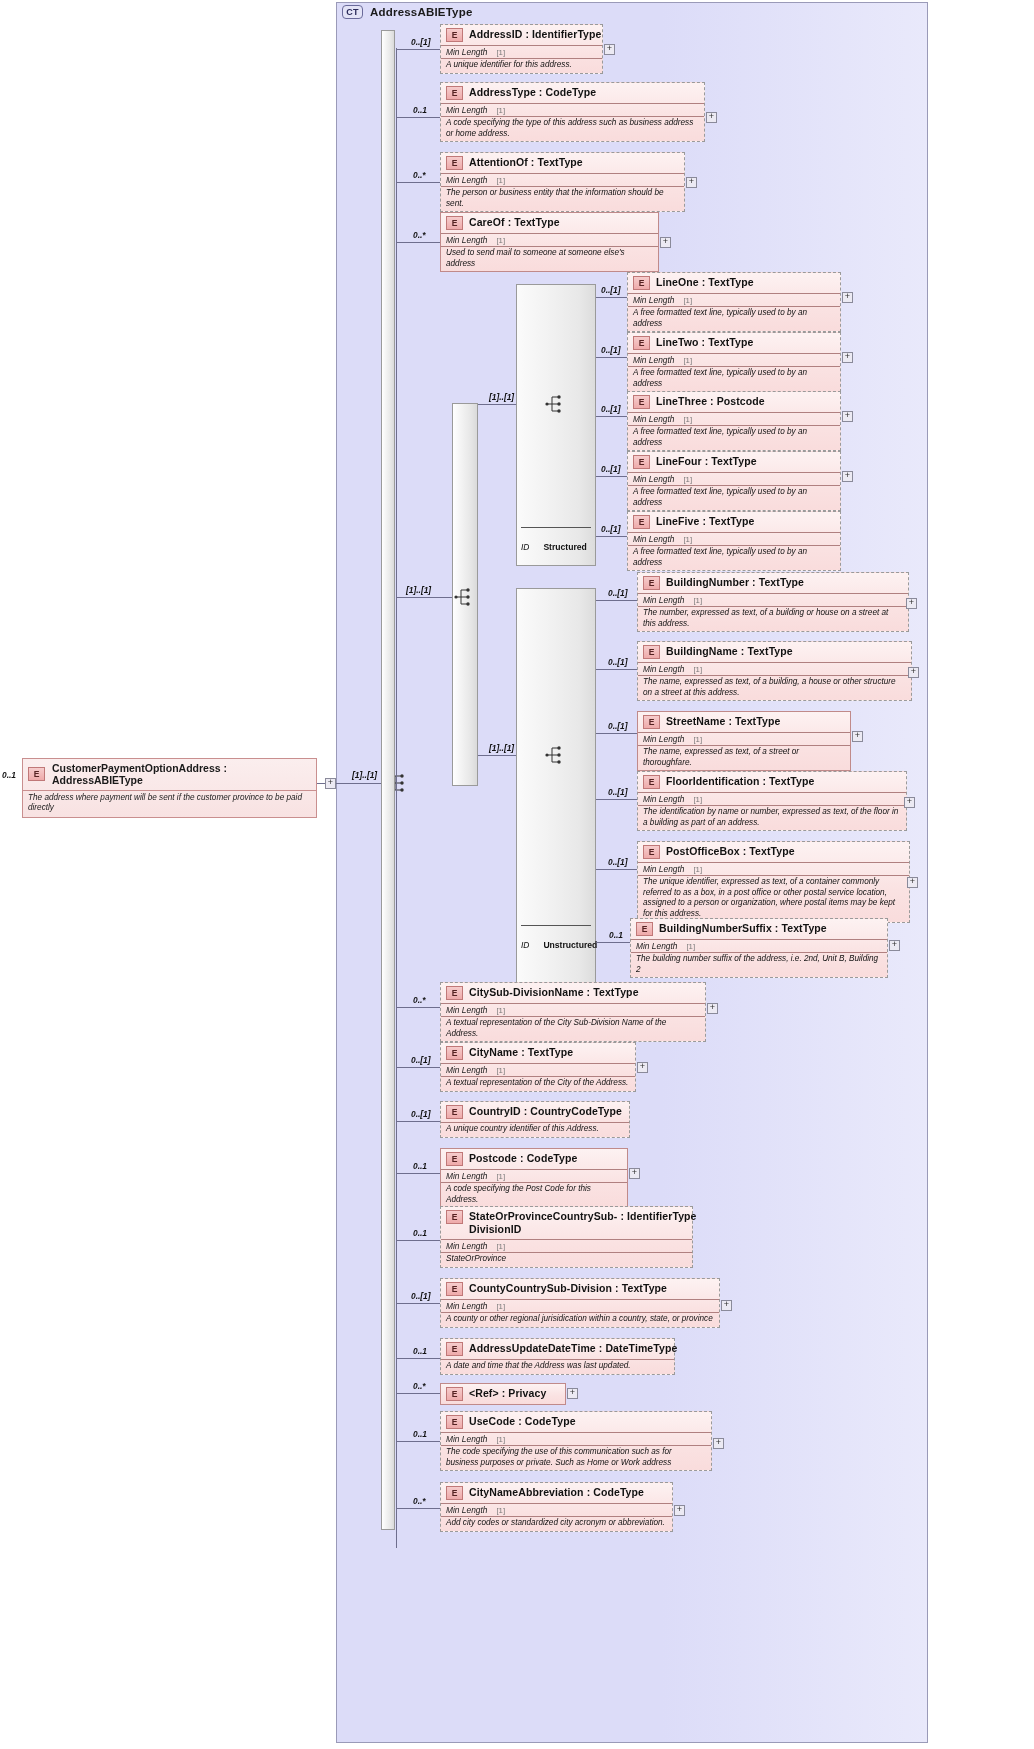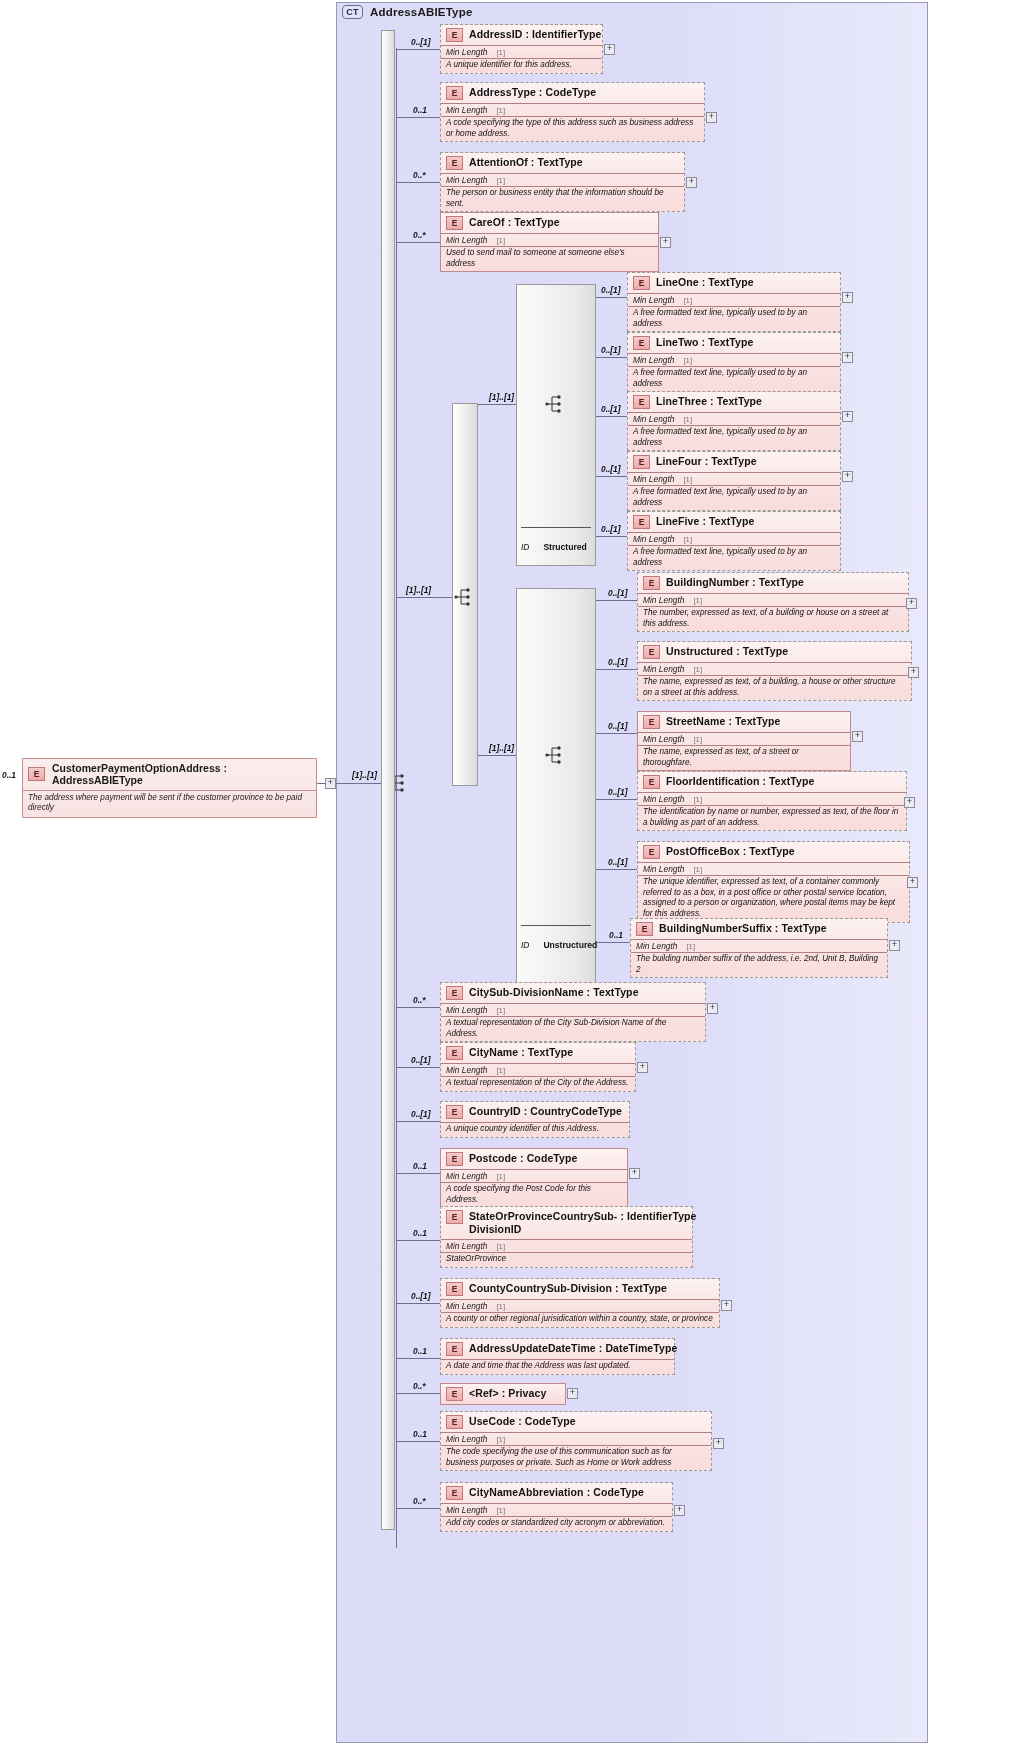--- a/index.html
+++ b/index.html
@@ -319,21 +319,21 @@
     </div>
     <div class="n-desc">A free formatted text line, typically used to by an address</div>
   </div>
   <div class="ln h" style="left:596px; top:357px; width:31px;"></div>
   <div class="card" style="left:601px; top:345px;">0..[1]</div>
   <div class="plus" style="left:842px; top:352px;"></div>
 
   <div class="node dashed" style="left:627px; top:391px; width:214px;">
     <div class="n-title">
       <span class="e-badge">E</span>
-      <span class="tname">LineThree : TextType</span>
+      <span class="tname">LineThree : Postcode</span>
     </div>
     <div class="n-facet">
       <span>Min Length</span>
       <span class="occ">[1]</span>
     </div>
     <div class="n-desc">A free formatted text line, typically used to by an address</div>
   </div>
   <div class="ln h" style="left:596px; top:416px; width:31px;"></div>
   <div class="card" style="left:601px; top:404px;">0..[1]</div>
   <div class="plus" style="left:842px; top:411px;"></div>
@@ -399,21 +399,21 @@
     </div>
     <div class="n-desc">The number, expressed as text, of a building or house on a street at this address.</div>
   </div>
   <div class="ln h" style="left:596px; top:600px; width:41px;"></div>
   <div class="card" style="left:608px; top:588px;">0..[1]</div>
   <div class="plus" style="left:906px; top:598px;"></div>
 
   <div class="node dashed" style="left:637px; top:641px; width:275px;">
     <div class="n-title">
       <span class="e-badge">E</span>
-      <span class="tname">Unstructured : TextType</span>
+      <span class="tname">BuildingName : TextType</span>
     </div>
     <div class="n-facet">
       <span>Min Length</span>
       <span class="occ">[1]</span>
     </div>
     <div class="n-desc">The name, expressed as text, of a building, a house or other structure on a street at this address.</div>
   </div>
   <div class="ln h" style="left:596px; top:669px; width:41px;"></div>
   <div class="card" style="left:608px; top:657px;">0..[1]</div>
   <div class="plus" style="left:908px; top:667px;"></div>

